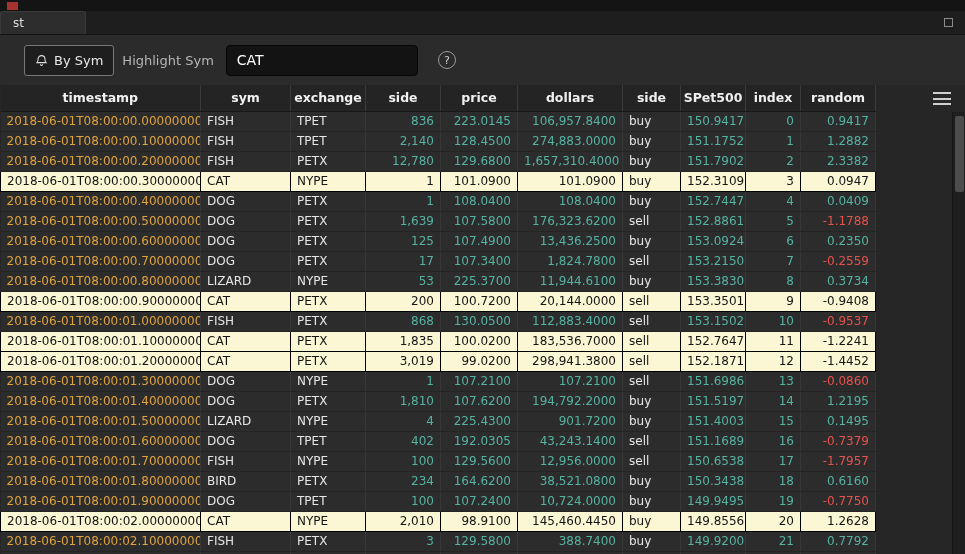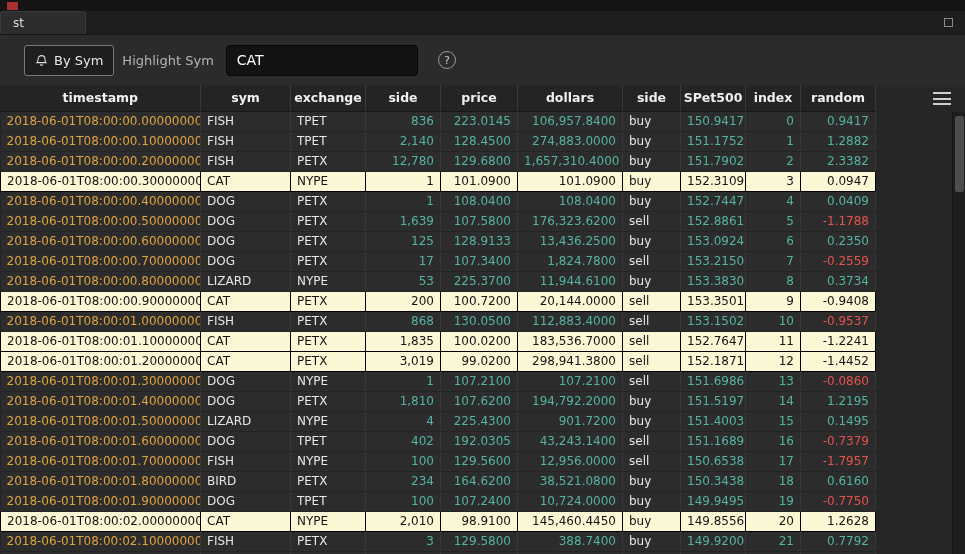--- a/index.html
+++ b/index.html
@@ -185,21 +185,21 @@
             <td class="left txt">sell</td>
             <td class="right num">152.8861</td>
             <td class="right num">5</td>
             <td class="right neg">-1.1788</td>
           </tr>
           <tr>
             <td class="left ts">2018-06-01T08:00:00.600000000</td>
             <td class="left txt">DOG</td>
             <td class="left txt">PETX</td>
             <td class="right num">125</td>
-            <td class="right num">128.9133</td>
+            <td class="right num">107.4900</td>
             <td class="right num">13,436.2500</td>
             <td class="left txt">buy</td>
             <td class="right num">153.0924</td>
             <td class="right num">6</td>
             <td class="right num">0.2350</td>
           </tr>
           <tr>
             <td class="left ts">2018-06-01T08:00:00.700000000</td>
             <td class="left txt">DOG</td>
             <td class="left txt">PETX</td>

